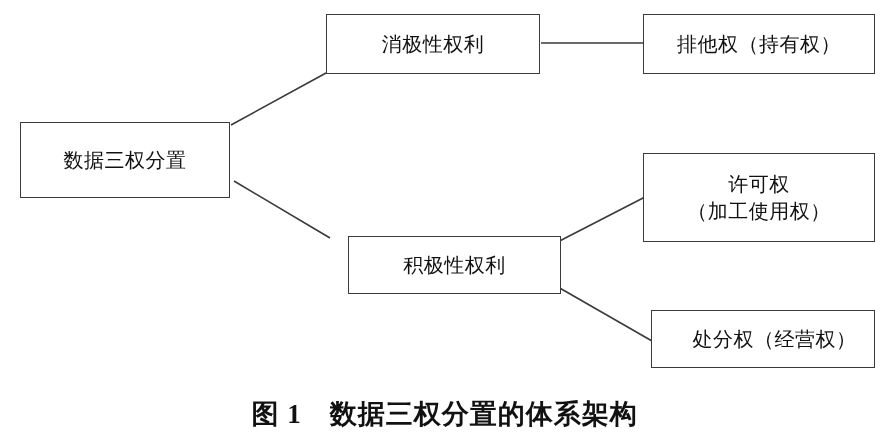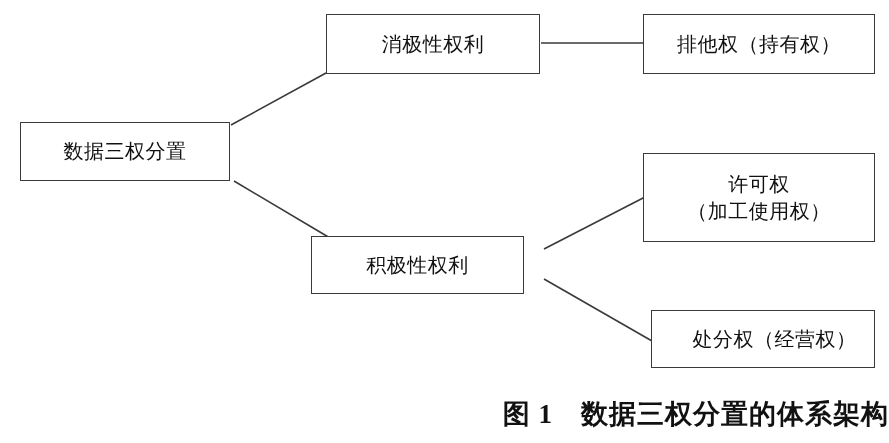--- a/index.html
+++ b/index.html
@@ -38,36 +38,36 @@
     font-size: 20px;
     line-height: 1.32;
     letter-spacing: 0.5px;
     white-space: pre-line;
     font-family: "Liberation Serif", "DejaVu Serif", serif;
   }
   .node-root {
     left: 20px;
     top: 122px;
     width: 210px;
-    height: 59px;
+    height: 76px;
   }
   .node-negative {
     left: 326px;
     top: 14px;
     width: 214px;
     height: 60px;
   }
   .node-exclusive {
     left: 643px;
     top: 14px;
     width: 232px;
     height: 60px;
   }
   .node-positive {
-    left: 311px;
+    left: 348px;
     top: 236px;
     width: 213px;
     height: 58px;
   }
   .node-license {
     left: 643px;
     top: 153px;
     width: 232px;
     height: 89px;
     font-family: Liberation Serif, serif;
@@ -77,21 +77,21 @@
     top: 310px;
     width: 224px;
     height: 58px;
     padding-left: 23px;
   }
   .caption {
     position: absolute;
     left: 0;
     top: 396px;
     width: 889px;
-    text-align: right;
+    text-align: center;
     font-size: 27px;
     font-weight: bold;
     color: #111111;
     letter-spacing: 1px;
     font-family: "Liberation Serif", "DejaVu Serif", serif;
   }
 </style>
 </head>
 <body>
 

